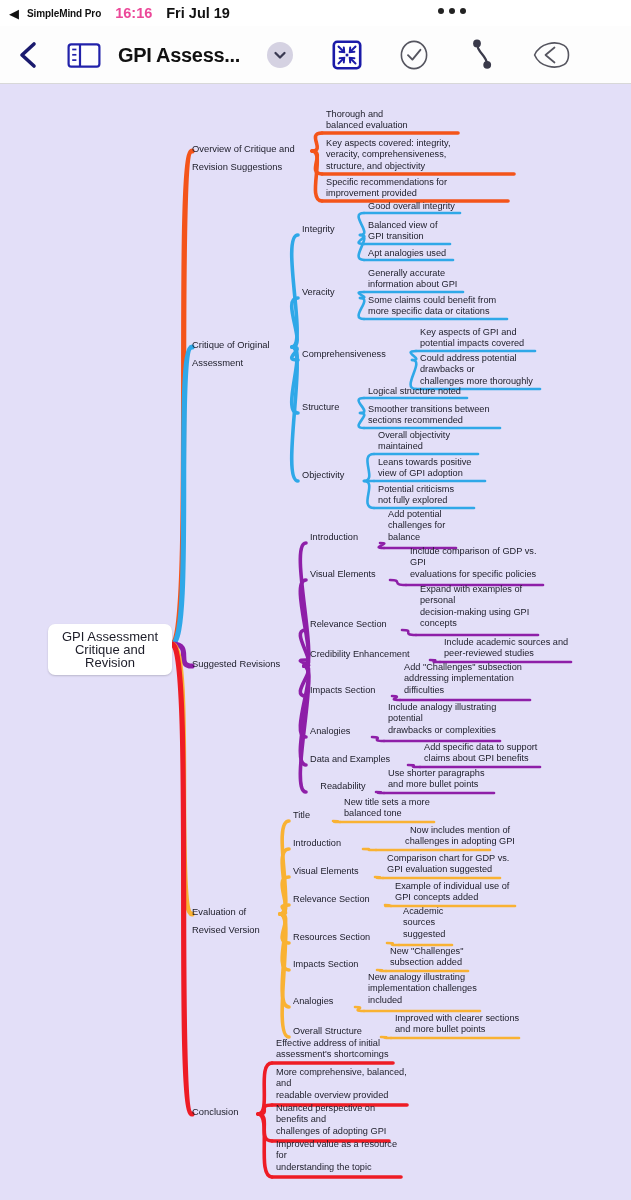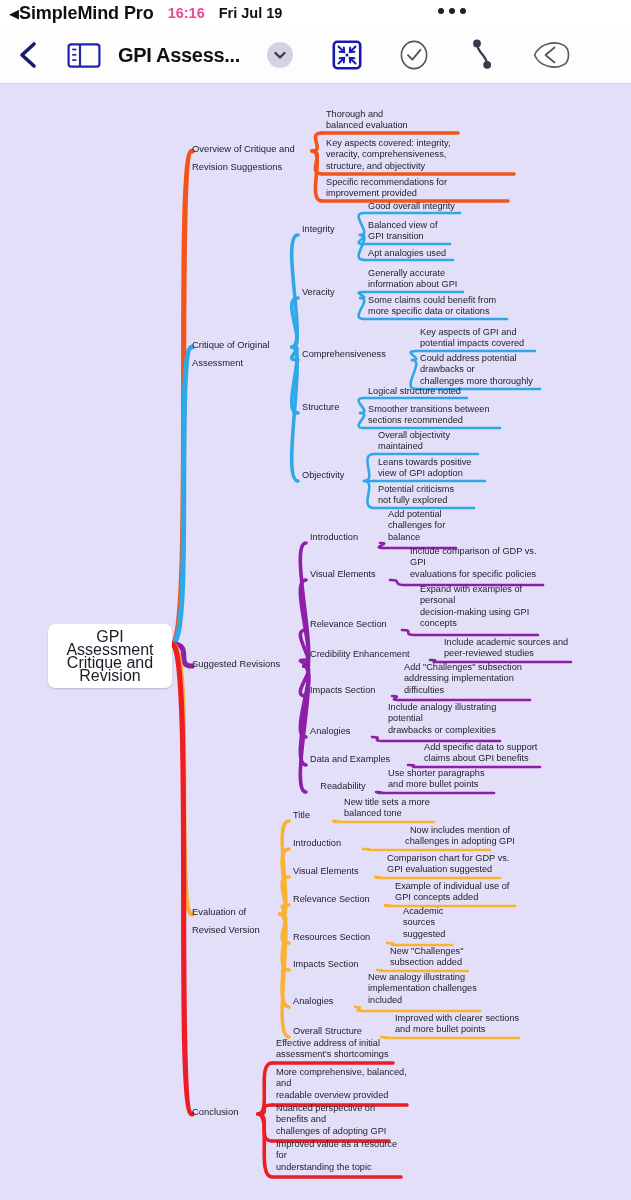--- a/index.html
+++ b/index.html
@@ -10,21 +10,21 @@
     position:relative;
     overflow:hidden;
   }
 
   
   .statusbar{
     position:absolute; left:0; top:0; width:631px; height:26px;
     background:#ffffff; display:flex; align-items:center;
   }
   .sb-back{ font-size:13px; color:#111; margin-left:9px; line-height:1; }
-  .sb-app{ font-size:18px; font-weight:bold; color:#111; margin-left:0; letter-spacing:-0.1px;}
+  .sb-app{ font-size:10px; font-weight:bold; color:#111; margin-left:8px; letter-spacing:-0.1px;}
   .sb-time{ font-size:14.5px; font-weight:bold; color:#ec4899; margin-left:14px;}
   .sb-date{ font-size:14.5px; font-weight:bold; color:#111; margin-left:14px;}
   .sb-dots{ position:absolute; left:438px; top:8px; display:flex; gap:5px;}
   .sb-dots i{ width:6px;height:6px;border-radius:50%;background:#222;display:block;}
 
   
   .toolbar{
     position:absolute; left:0; top:26px; width:631px; height:58px;
     background:#fdfdfd; border-bottom:1px solid #d8d8d8;
   }
@@ -58,21 +58,21 @@
     position:absolute;
     font-size:9.2px;
     line-height:11.4px;
     color:#1c1c28;
     white-space:pre-line;
   }
   .node.root{
     background:#ffffff;
     border-radius:7px;
     text-align:center;
-    font-size:16px;
+    font-size:13px;
     line-height:13px;
     padding:6px 9px;
     box-shadow:0 1px 2px rgba(0,0,0,0.18);
   }
   .node.lvl1{ font-size:9.4px; line-height:18px;}
 </style>
 </head>
 <body>
 
 <div class="statusbar">

